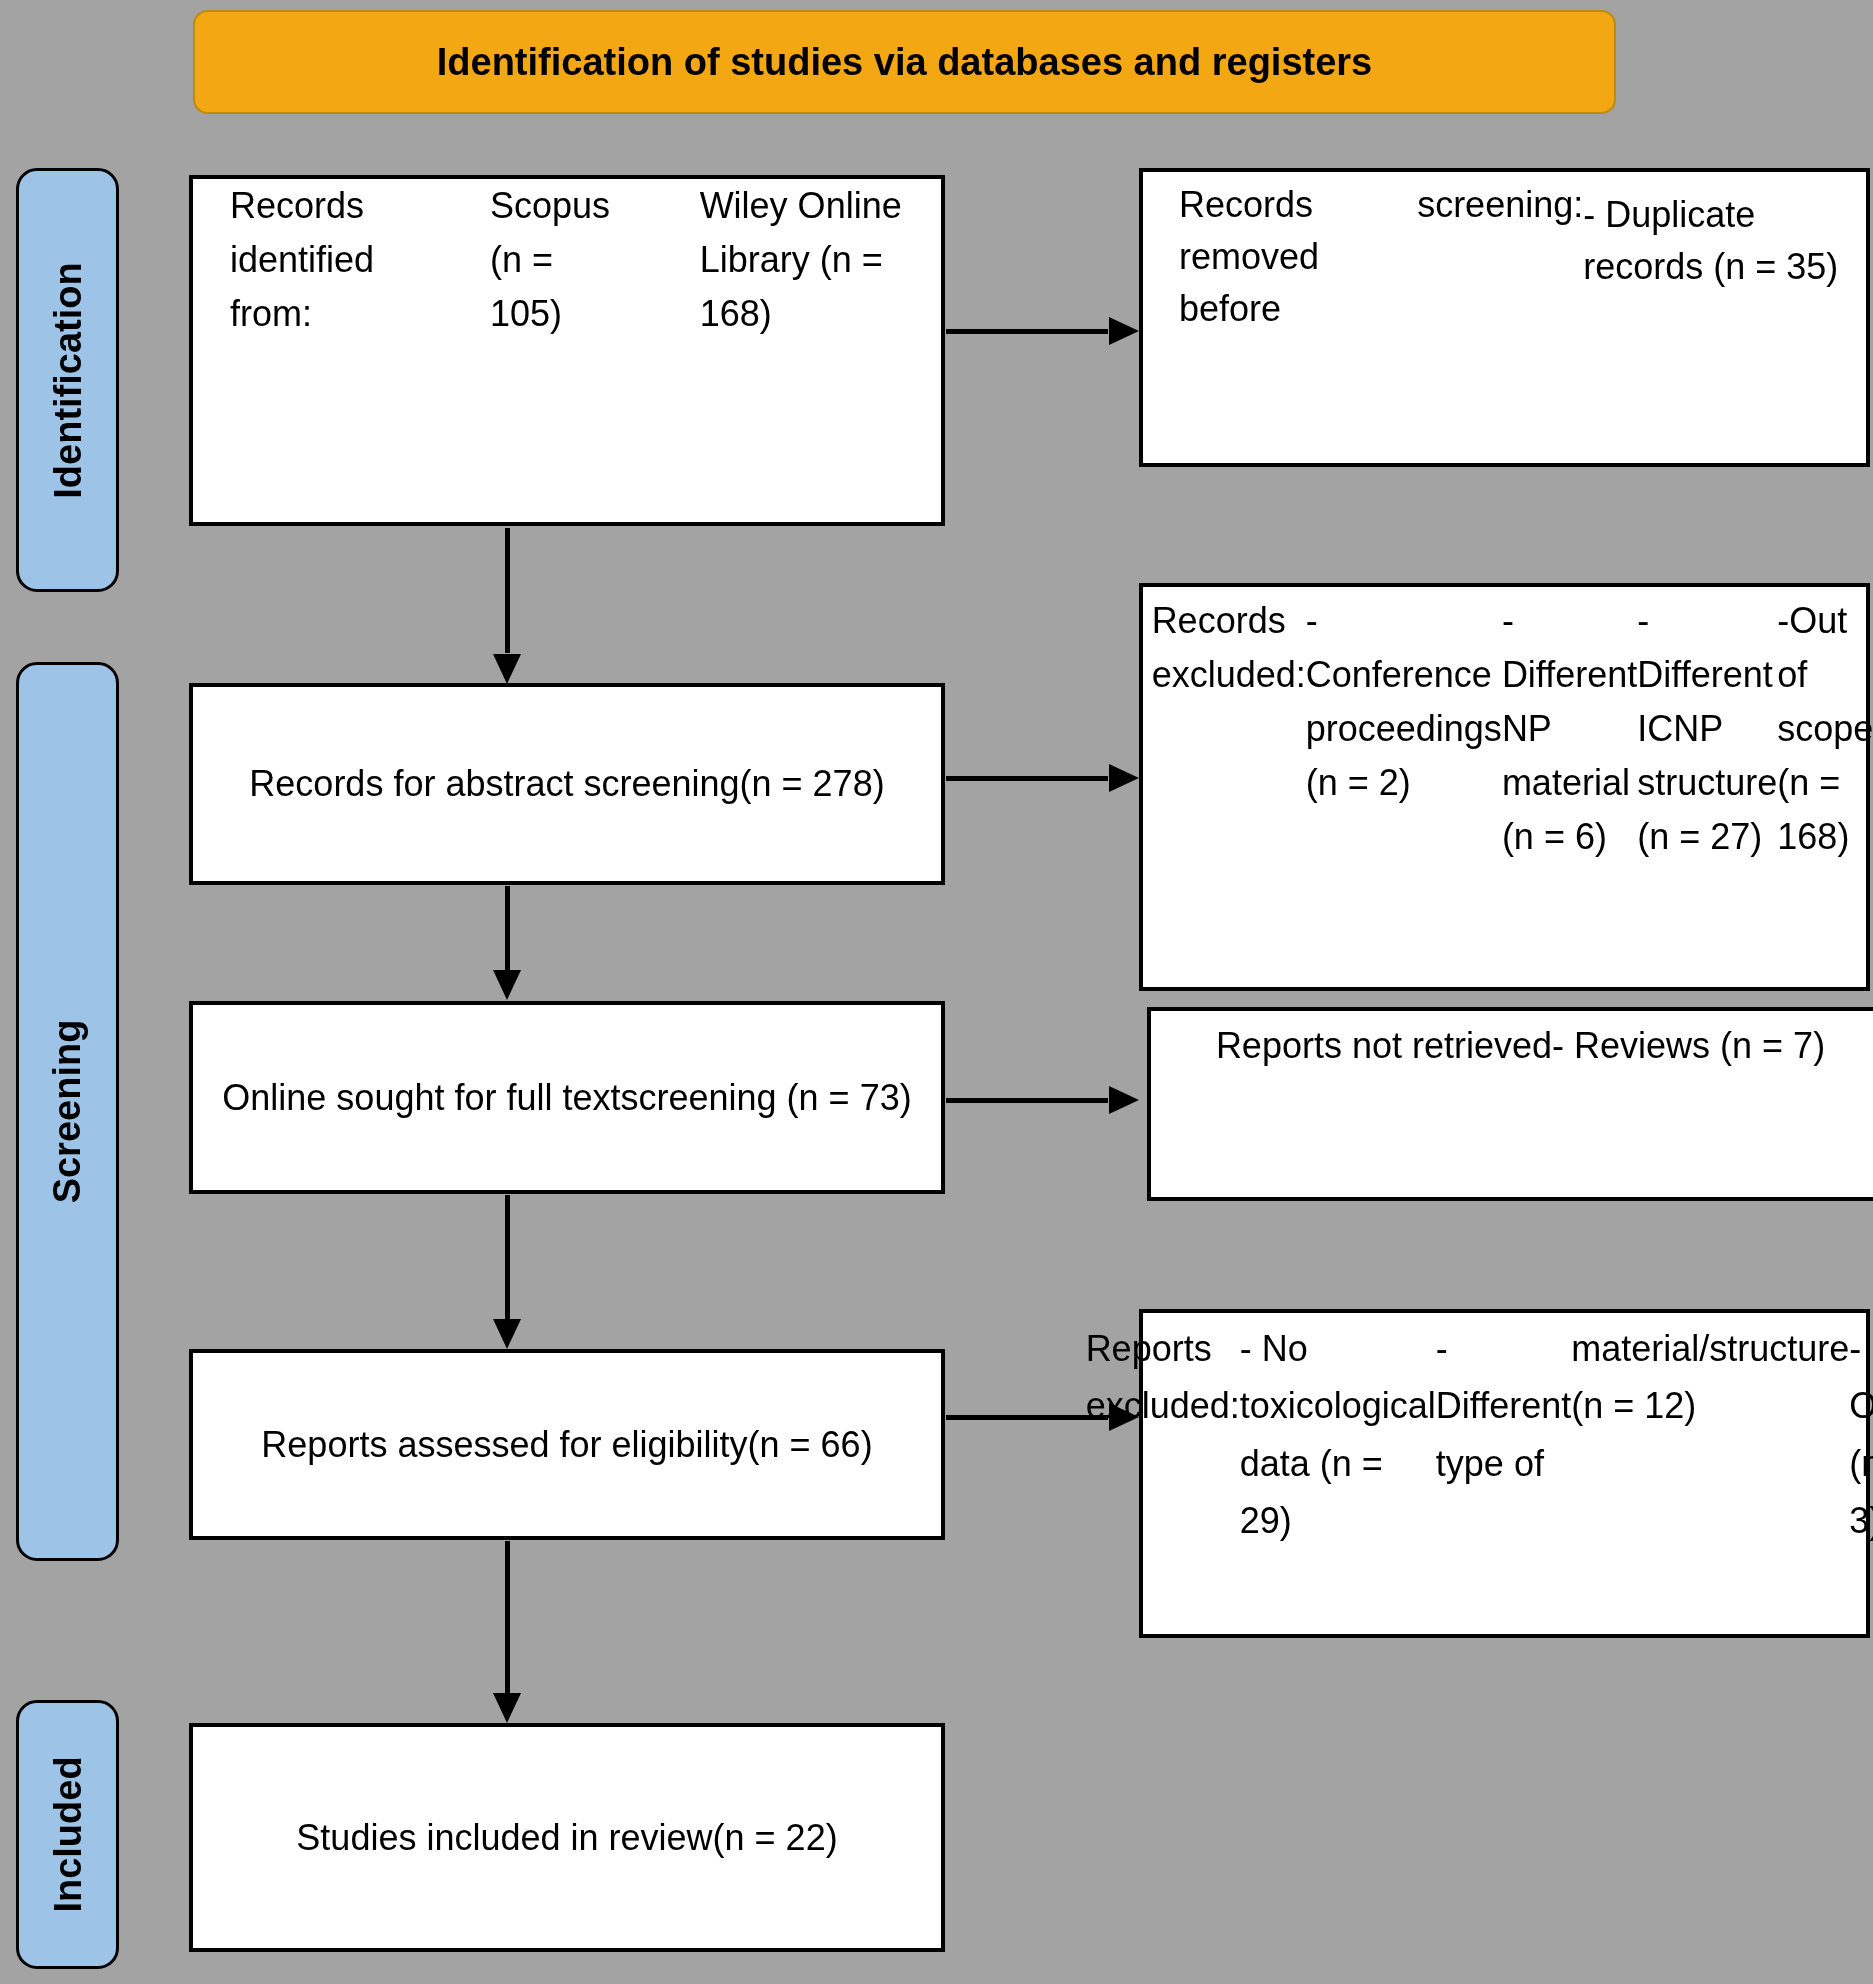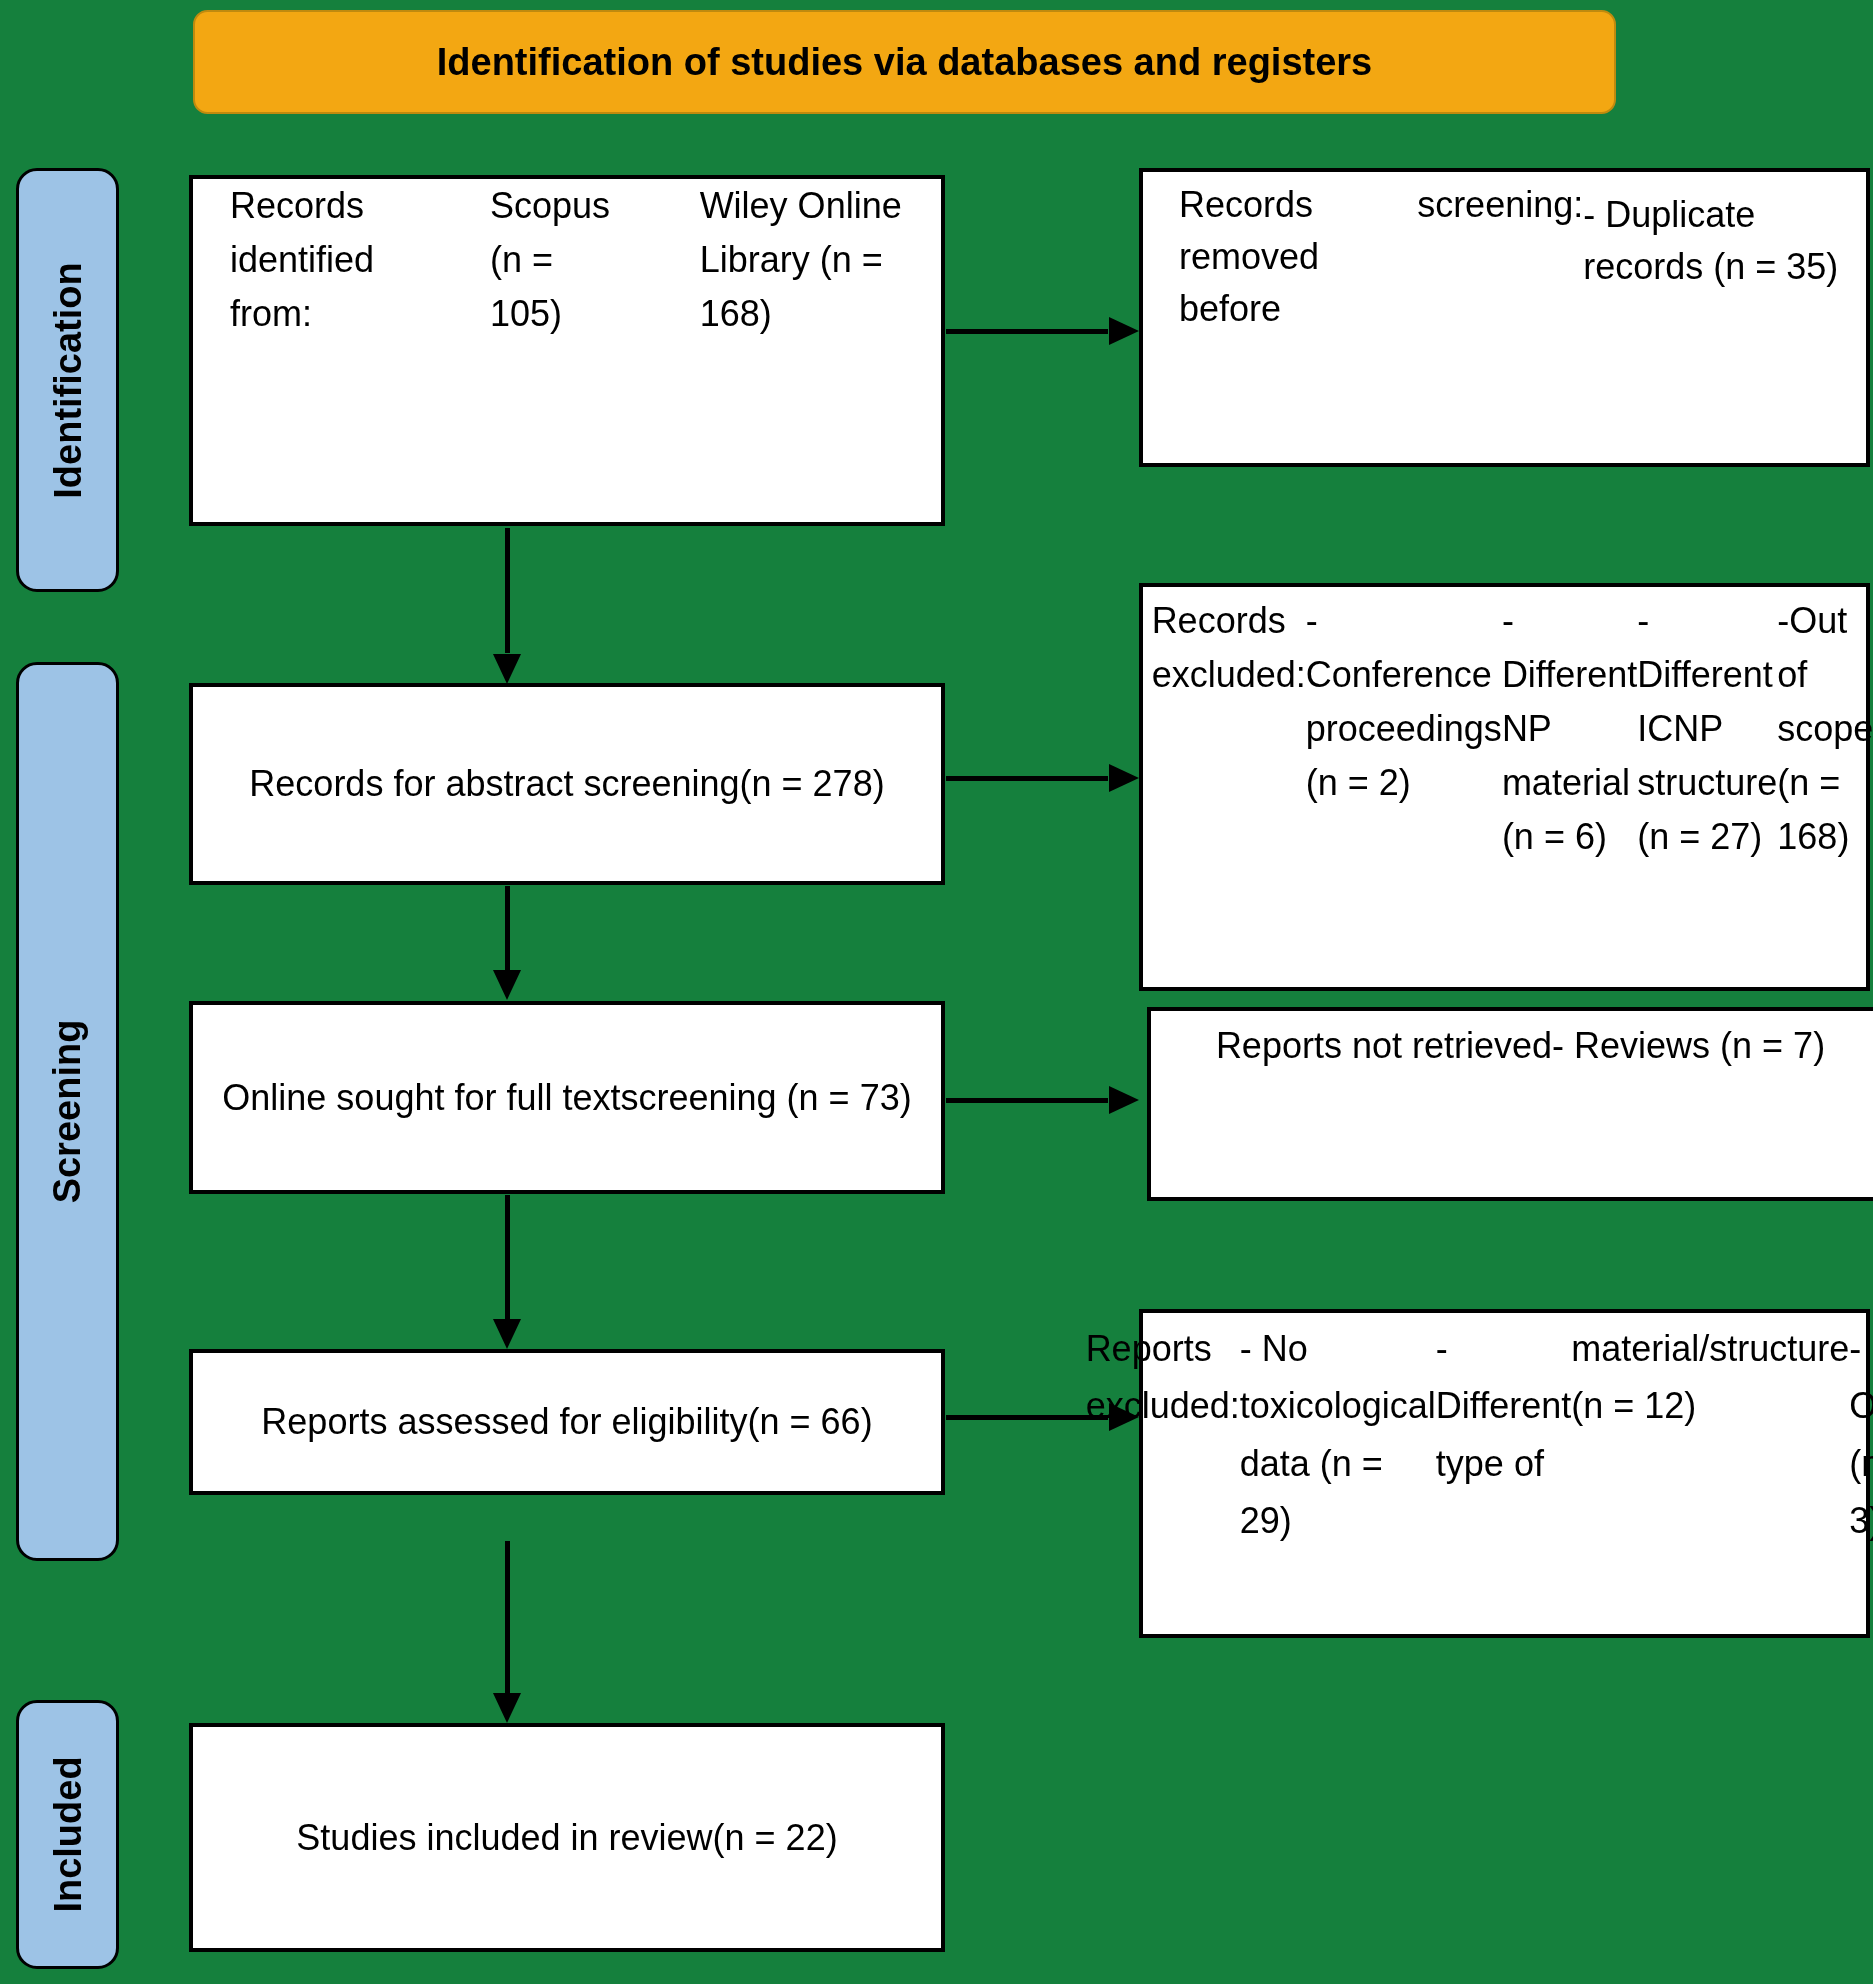--- a/index.html
+++ b/index.html
@@ -1,20 +1,20 @@
 <!DOCTYPE html>
 <html style="font-size:10.5px"><head>
 <meta charset="utf-8">
 <style>
   html,body{margin:0;padding:0;background:#ffffff;}
   #page{
     position:relative;
     width:1874px;
     height:1985px;
-    background:#15803d;
+    background:#a3a3a3;
     font-family:"Liberation Sans", sans-serif;
     color:#000000;
     overflow:hidden;
   }
   
   .banner{
     position:absolute;
     left:193px; top:10px; width:1423px; height:104px;
     background:#F3A712;
     border:2.6px solid #C08A0E;
@@ -52,21 +52,21 @@
     display:flex; justify-content:center;
     font-size:36px; line-height:1.5; color:#000;
   }
   .box.main{left:189px; width:756px;}
   .box.side{left:1139px; width:731px; padding:6.6px 20px 6.6px 36px;}
   .box.centered{align-items:center; text-align:center; line-height:2;}
   #box-identified{top:175px; height:351px; padding-left:37px; padding-right:13px;gap:12px;}
   #box-identified .indent{padding-left:66px;}
   #box-abstract{top:683px; height:202px;}
   #box-fulltext{top:1001px; height:193px;}
-  #box-eligibility{top:1349px; height:146px;}
+  #box-eligibility{top:1349px; height:191px;}
   #box-included{top:1723px; height:229px;}
   #box-removed{top:168px; height:299px; line-height:1.45;}
   #box-removed .item{margin-top:10.5px;}
   #box-rec-excluded{top:583px; height:408px; line-height:1.5;}
   #box-not-retrieved{top:1007px; height:194px; line-height:1.55;margin-left:8px;}
   #box-rep-excluded{top:1309px; height:329px; line-height:1.6;}
   
   .varrow{position:absolute; width:29px;}
   .varrow .shaft{position:absolute; left:12px; top:0; width:5.3px; background:#000;}
   .varrow .head{

